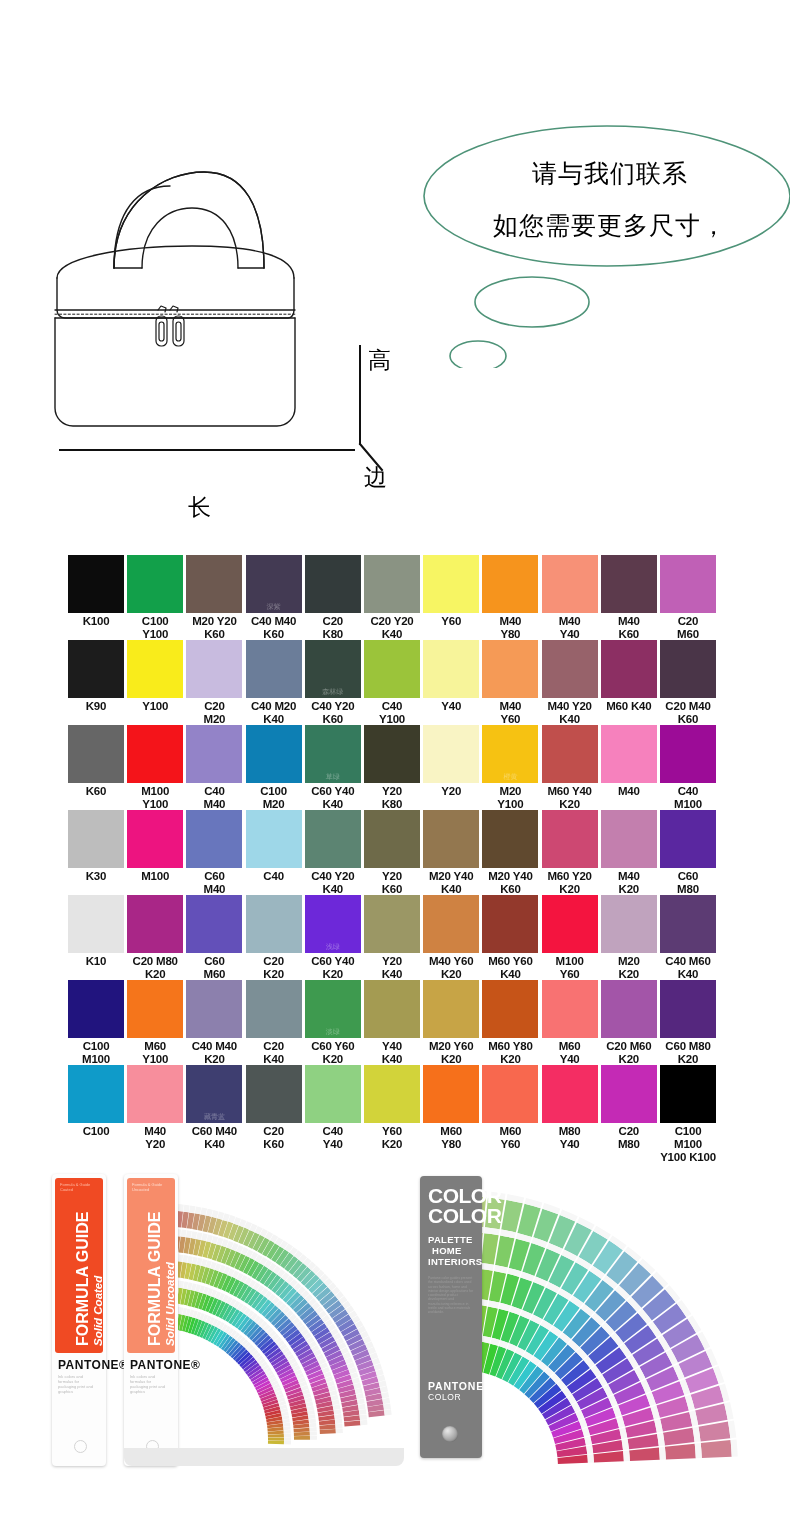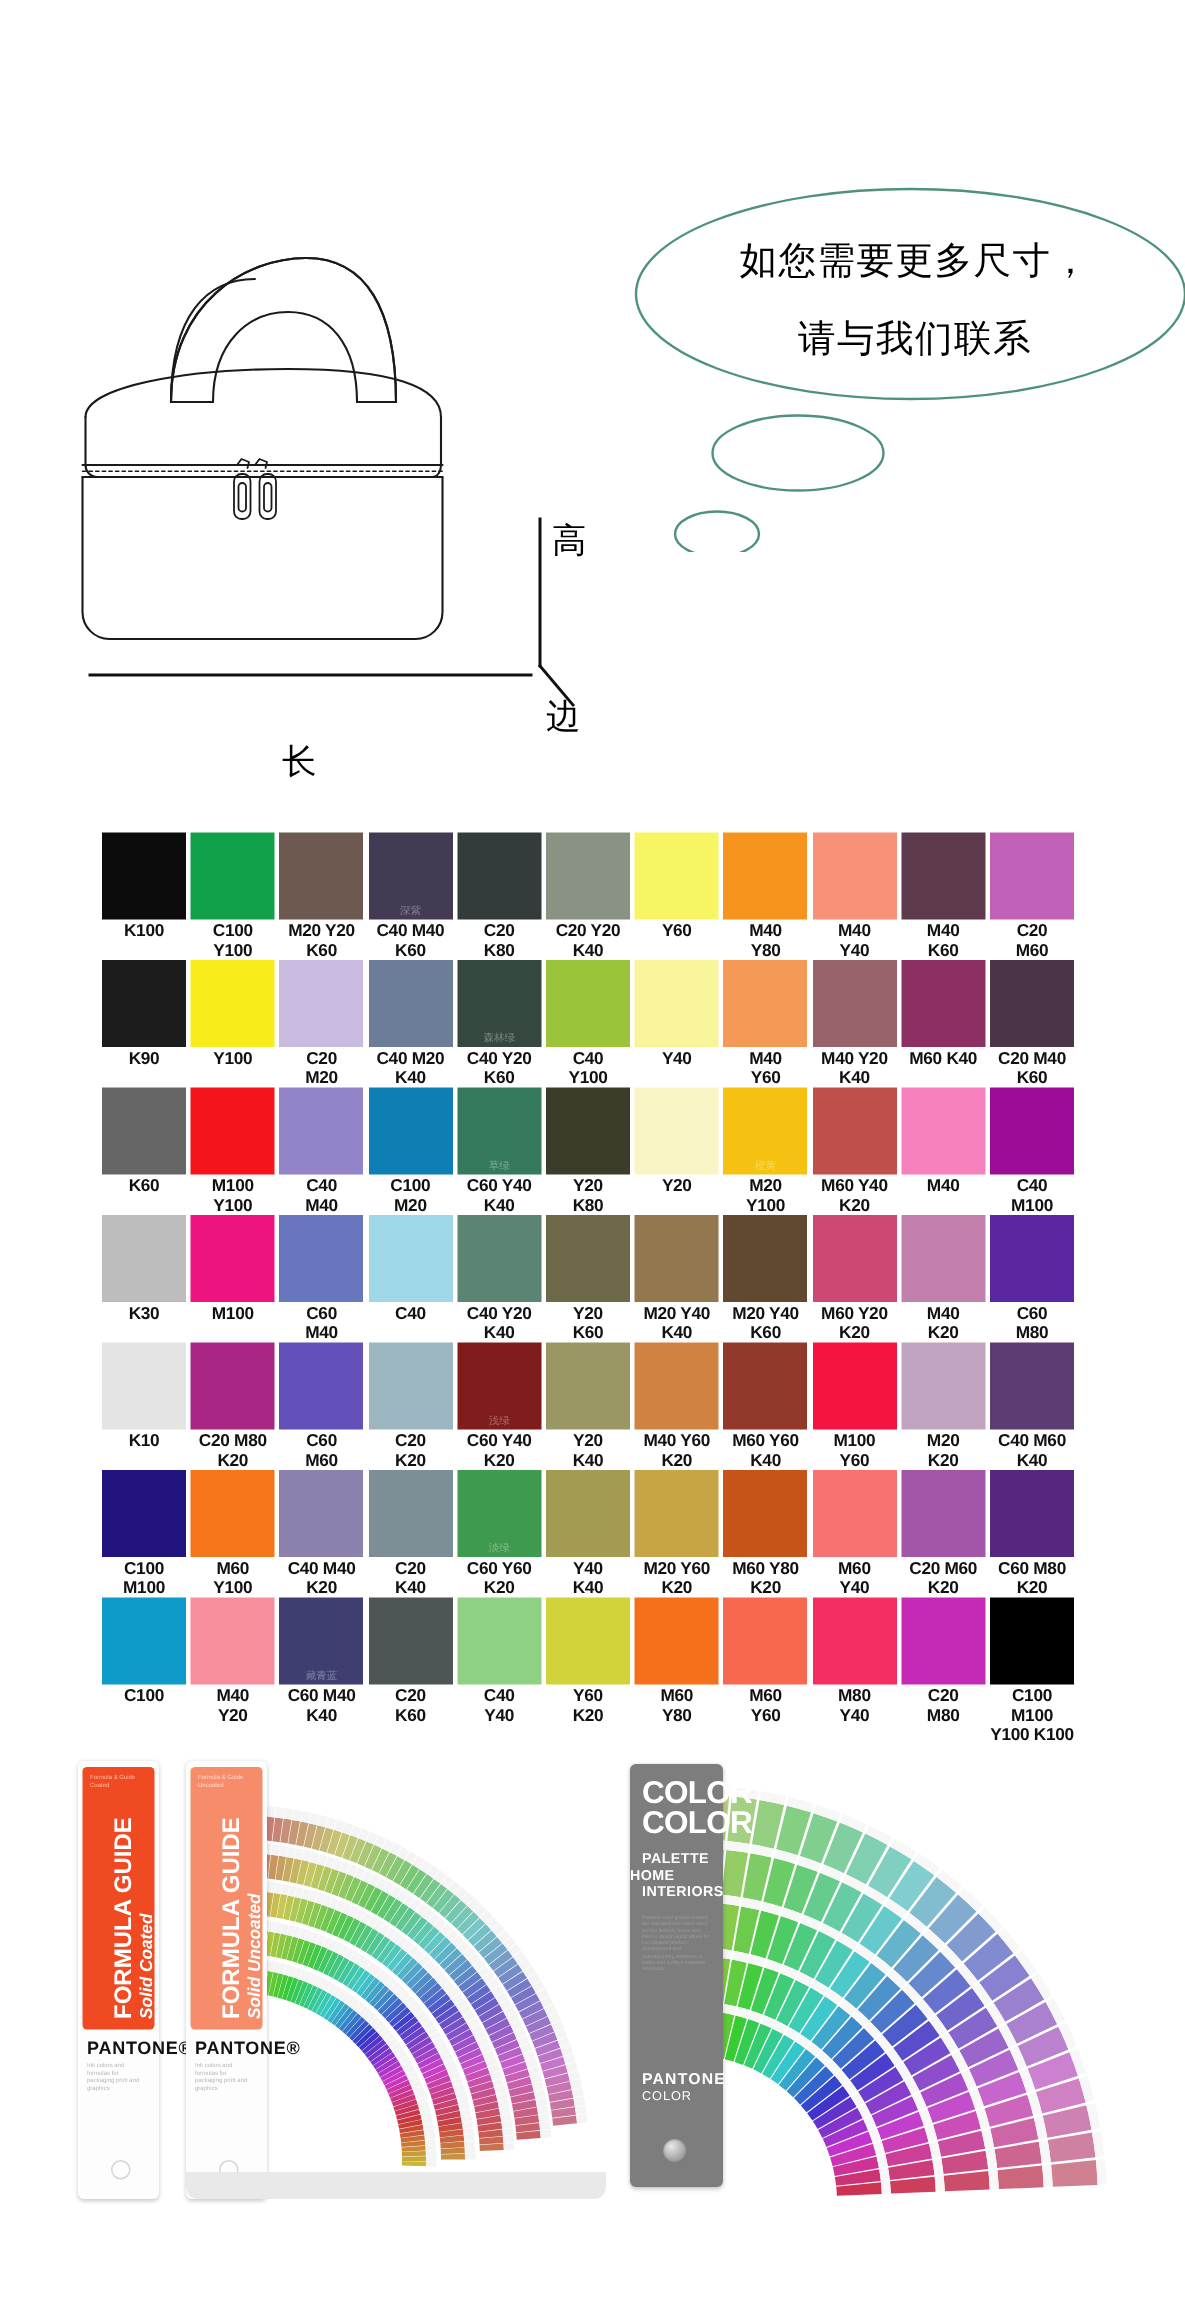--- a/index.html
+++ b/index.html
@@ -139,22 +139,22 @@
     <span class="dim-label" id="dim-side">边</span>
     <span class="dim-label" id="dim-length">长</span>
 
     <svg id="bubble-svg" width="370" height="250" viewBox="0 0 370 250">
       <ellipse cx="187" cy="78" rx="183" ry="70" fill="#ffffff" stroke="#4e9378" stroke-width="1.6"></ellipse>
       <ellipse cx="112" cy="184" rx="57" ry="25" fill="#ffffff" stroke="#4e9378" stroke-width="1.6"></ellipse>
       <ellipse cx="58" cy="238" rx="28" ry="15" fill="#ffffff" stroke="#4e9378" stroke-width="1.6"></ellipse>
     </svg>
 
     <div class="bubble-text">
+      <div>请与我们联系</div>
       <div>如您需要更多尺寸，</div>
-      <div>请与我们联系</div>
     </div>
   </div>
 
   <div id="swatch-chart">
       <div class="swatch-row">
         <div class="swatch-cell" style="left: 68px;">
           <div class="swatch-chip" style="background: rgb(12, 12, 12);"></div>
           <div class="swatch-label">K100</div>
         </div>
         <div class="swatch-cell" style="left: 127.2px;">
@@ -390,21 +390,21 @@
           <div class="swatch-chip" style="background: rgb(99, 80, 185);"></div>
           <div class="swatch-label">C60
 M60</div>
         </div>
         <div class="swatch-cell" style="left: 245.6px;">
           <div class="swatch-chip" style="background: rgb(155, 182, 192);"></div>
           <div class="swatch-label">C20
 K20</div>
         </div>
         <div class="swatch-cell" style="left: 304.8px;">
-          <div class="swatch-chip" style="background: #7f1d1d;">
+          <div class="swatch-chip" style="background: #6d28d9;">
             <span class="chip-note">浅绿</span>
           </div>
           <div class="swatch-label">C60 Y40
 K20</div>
         </div>
         <div class="swatch-cell" style="left: 364px;">
           <div class="swatch-chip" style="background: rgb(155, 151, 101);"></div>
           <div class="swatch-label">Y20
 K40</div>
         </div>
@@ -1378,21 +1378,21 @@
               <path d="M126.1252909885047 -21.826840656975865 L132.03741400359087 -22.84997381277161 A134 134 0 0 1 133.1907680309941 -14.704397686200059 L127.227002298263 -14.045991819653787 A128 128 0 0 0 126.1252909885047 -21.826840656975865 Z" fill="#f7f7f7"></path>
               <path d="M97.47927649876853 -10.089135407785568 L127.31987134533033 -13.177646246903599 A128 128 0 0 1 127.8885711074854 -5.339792138805553 L97.91468725416851 -4.088278356273001 A98 98 0 0 0 97.47927649876853 -10.089135407785568 Z" fill="hsl(347.2727272727273,60%,50%)"></path>
               <path d="M127.31987134533033 -13.177646246903599 L133.28799031464268 -13.795348414727206 A134 134 0 0 1 133.88334787814878 -5.590094895312063 L127.8885711074854 -5.339792138805553 A128 128 0 0 0 127.31987134533033 -13.177646246903599 Z" fill="#f7f7f7"></path>
             </g>
         </g>
       </svg>
       <div class="fan-card" style="left:0;top:8px;width:62px;height:282px;background:#7d7d7d;border-radius:4px;box-shadow:0 1px 3px rgba(0,0,0,0.25);"></div>
       <div class="cg-title" style="left:8px;top:18px;font-size:21px;">COLOR</div>
       <div class="cg-title" style="left:8px;top:38px;font-size:21px;">COLOR</div>
       <div class="cg-sub" style="left:8px;top:66px;">PALETTE</div>
-      <div class="cg-sub" style="left:0;top:77px;">HOME</div>
+      <div class="cg-sub" style="left:12px;top:77px;">HOME</div>
       <div class="cg-sub" style="left:8px;top:88px;">INTERIORS</div>
       <div class="cg-body" style="left:8px;top:108px;width:46px;">
         Pantone color guides present the standardized colors used across fashion, home and interior design applications for coordinated product development and manufacturing reference in textile and surface materials worldwide.
       </div>
       <div class="cg-palette" style="left:8px;top:212px;">
         <span>PANTONE</span>
         <small>COLOR</small>
       </div>
       <div style="position:absolute;left:22px;top:258px;width:16px;height:16px;border-radius:50%;
                   background:radial-gradient(circle at 35% 30%, #e8e8e8, #9a9a9a 70%, #6d6d6d);

